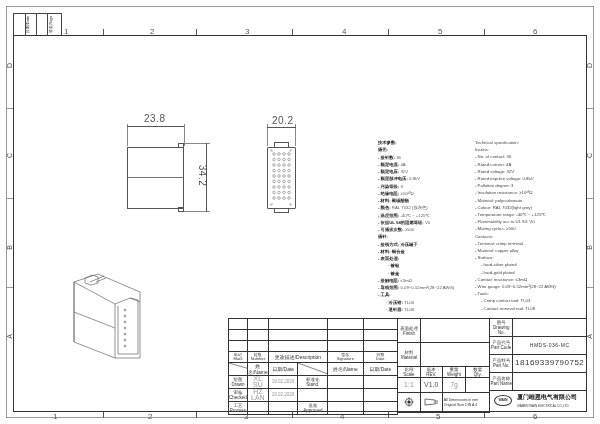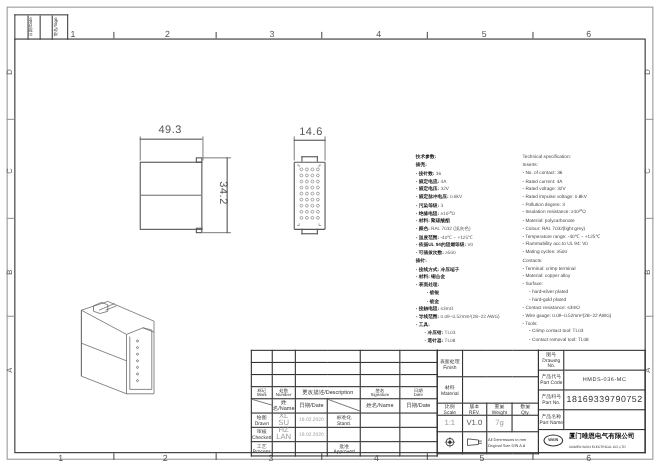--- a/index.html
+++ b/index.html
@@ -80,35 +80,35 @@
   <div class="tl-cell" style="left:23px;width:11px;"></div>
   <div class="tl-cell" style="left:34px;width:14px;border-right:none;">
     <span class="tl-text" style="left:-6px;top:8px;">签名/Sign</span>
   </div>
 </div>
 
 <div class="abs" style="left:126px;top:126px;width:1px;height:10px;"></div>
 <div class="abs line" style="left:127px;top:124px;width:1px;height:22px;background:#888;"></div>
 <div class="abs line" style="left:184px;top:124px;width:1px;height:22px;background:#888;"></div>
 <div class="abs line" style="left:127px;top:126px;width:57px;height:1px;"></div>
-<div class="abs dim" style="left:144px;top:113px;">49.3</div>
+<div class="abs dim" style="left:144px;top:113px;">23.8</div>
 <div class="abs" style="left:127px;top:147px;width:57px;height:62px;border:1px solid #555;">
   <div style="position:absolute;left:0;top:29px;width:55px;height:1px;background:#777;"></div>
 </div>
 <div class="abs" style="left:178px;top:143px;width:6px;height:5px;border:1px solid #555;"></div>
 <div class="abs" style="left:178px;top:207px;width:6px;height:5px;border:1px solid #555;"></div>
 <div class="abs line" style="left:184px;top:143px;width:26px;height:1px;background:#888;"></div>
 <div class="abs line" style="left:184px;top:211px;width:26px;height:1px;background:#888;"></div>
 <div class="abs line" style="left:206px;top:143px;width:1px;height:69px;"></div>
 <div class="abs dim" style="left:192px;top:170px;transform:rotate(90deg);">34.2</div>
 
 <div class="abs line" style="left:267px;top:124px;width:1px;height:22px;background:#888;"></div>
 <div class="abs line" style="left:295px;top:124px;width:1px;height:22px;background:#888;"></div>
 <div class="abs line" style="left:267px;top:127px;width:29px;height:1px;"></div>
-<div class="abs dim" style="left:272px;top:115px;">14.6</div>
+<div class="abs dim" style="left:272px;top:115px;">20.2</div>
 <div class="abs" style="left:274px;top:142px;width:15px;height:5px;border:1px solid #555;border-bottom:none;"></div>
 <div class="abs" style="left:274px;top:208px;width:15px;height:5px;border:1px solid #555;border-top:none;"></div>
 <div class="abs" style="left:267px;top:147px;width:29px;height:62px;border:1.5px solid #555;border-radius:1px;">
   <svg width="26" height="59" style="position:absolute;left:0;top:0;">
     <g fill="none" stroke="#777" stroke-width="0.6">
       <circle cx="6" cy="6" r="1.3"></circle>
         <circle cx="11" cy="6" r="1.3"></circle>
         <circle cx="16" cy="6" r="1.3"></circle>
         <circle cx="21" cy="6" r="1.3"></circle>
       <circle cx="6" cy="11.5" r="1.3"></circle>

